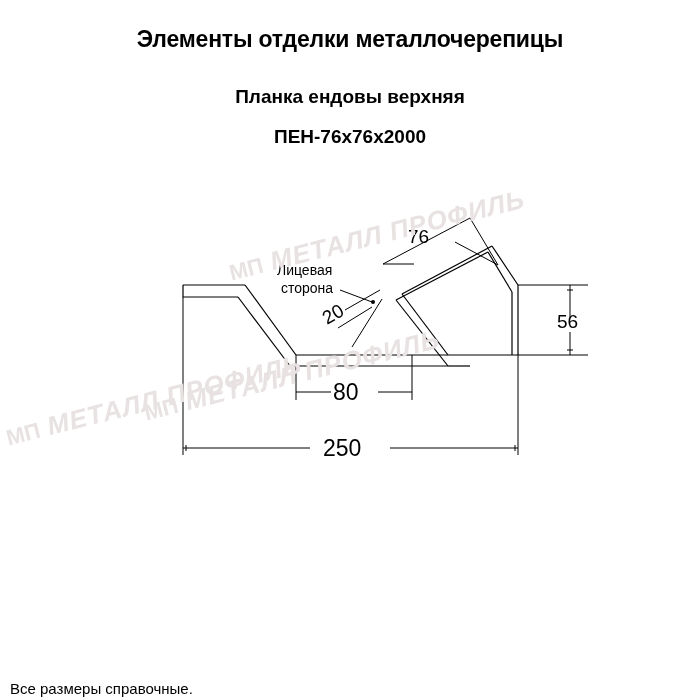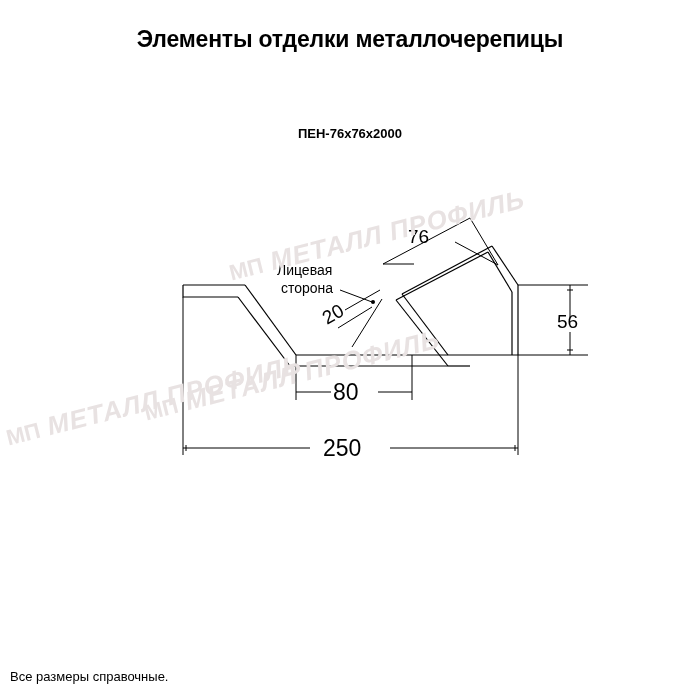--- a/index.html
+++ b/index.html
@@ -38,35 +38,35 @@
     text-align: center;
     font-size: 19px;
     font-weight: bold;
   }
   .code {
     position: absolute;
     top: 126px;
     left: 0;
     width: 700px;
     text-align: center;
-    font-size: 13px;
+    font-size: 19px;
     font-weight: bold;
   }
   .drawing {
     position: absolute;
     top: 180px;
     left: 0;
     width: 700px;
     height: 320px;
   }
   .footnotes {
     position: absolute;
     left: 10px;
-    bottom: 14px;
-    font-size: 13px;
+    bottom: 2px;
+    font-size: 15px;
     line-height: 19px;
   }
   .footnotes div {
     white-space: nowrap;
   }
   .wm {
     position: absolute;
     font-family: "Liberation Sans", sans-serif;
     font-weight: bold;
     font-style: italic;
@@ -112,20 +112,21 @@
     font-size: 14px;
     fill: #000;
   }
 </style>
 </head>
 <body>
 
 <div class="page">
 
   <div class="title">Элементы отделки металлочерепицы</div>
+  <div class="subtitle">Планка ендовы верхняя</div>
   <div class="code">ПЕН-76х76х2000</div>
 
   <div class="drawing">
 
     <div class="wm wm1">
       <span class="mark">МП</span>
       <span>МЕТАЛЛ ПРОФИЛЬ</span>
     </div>
     <div class="wm wm2">
       <span class="mark">МП</span>

